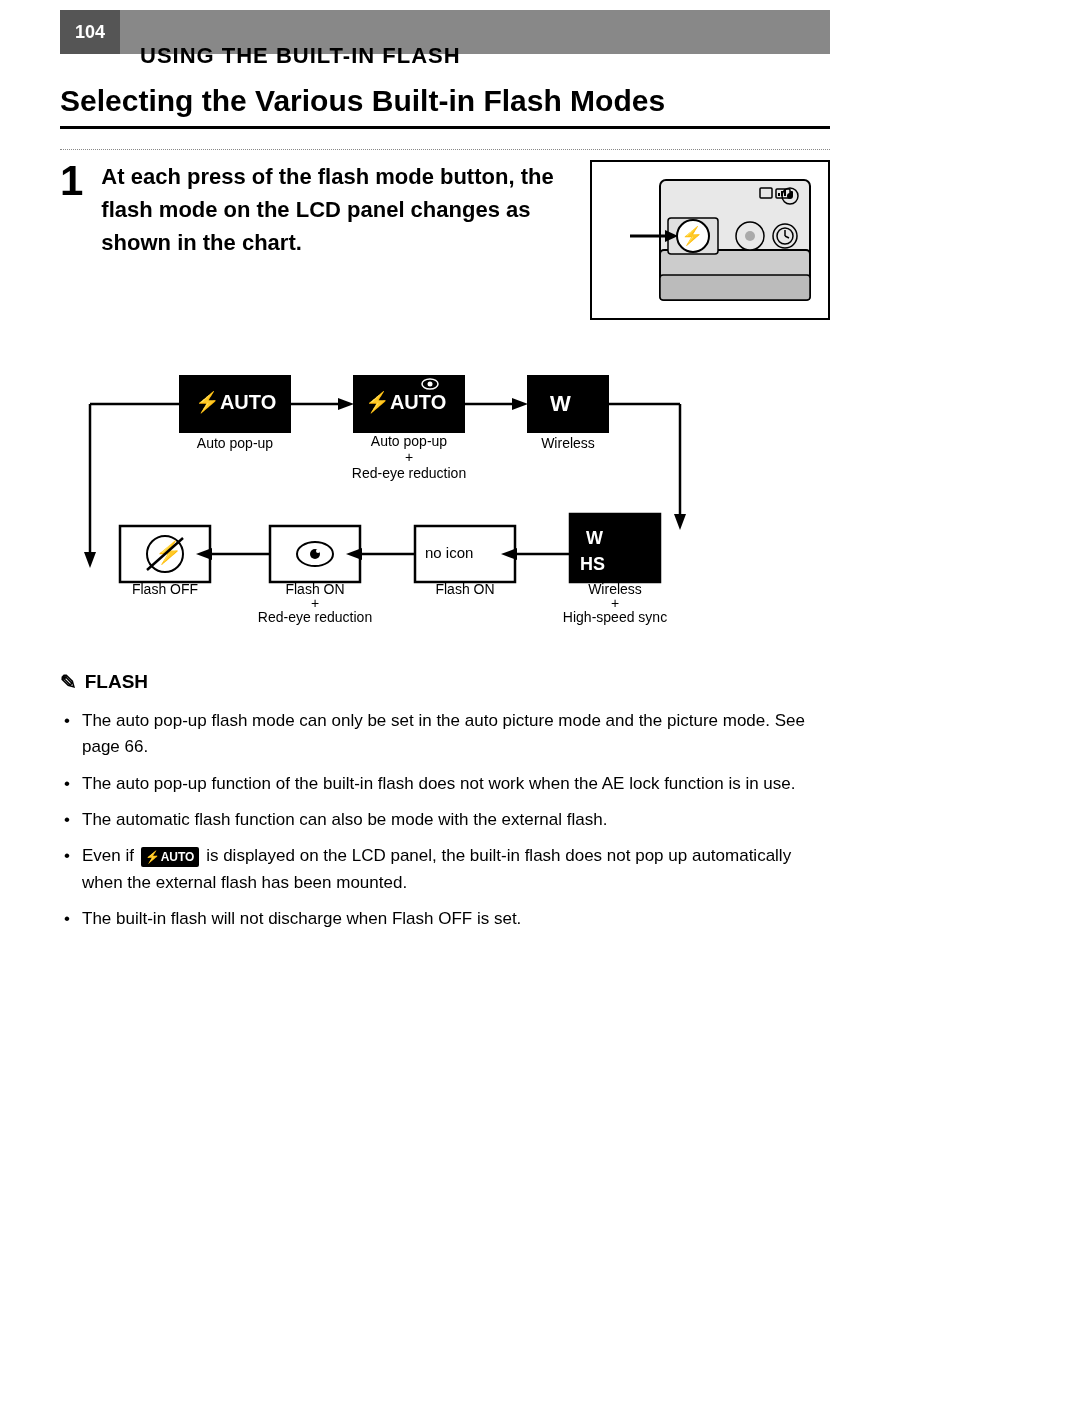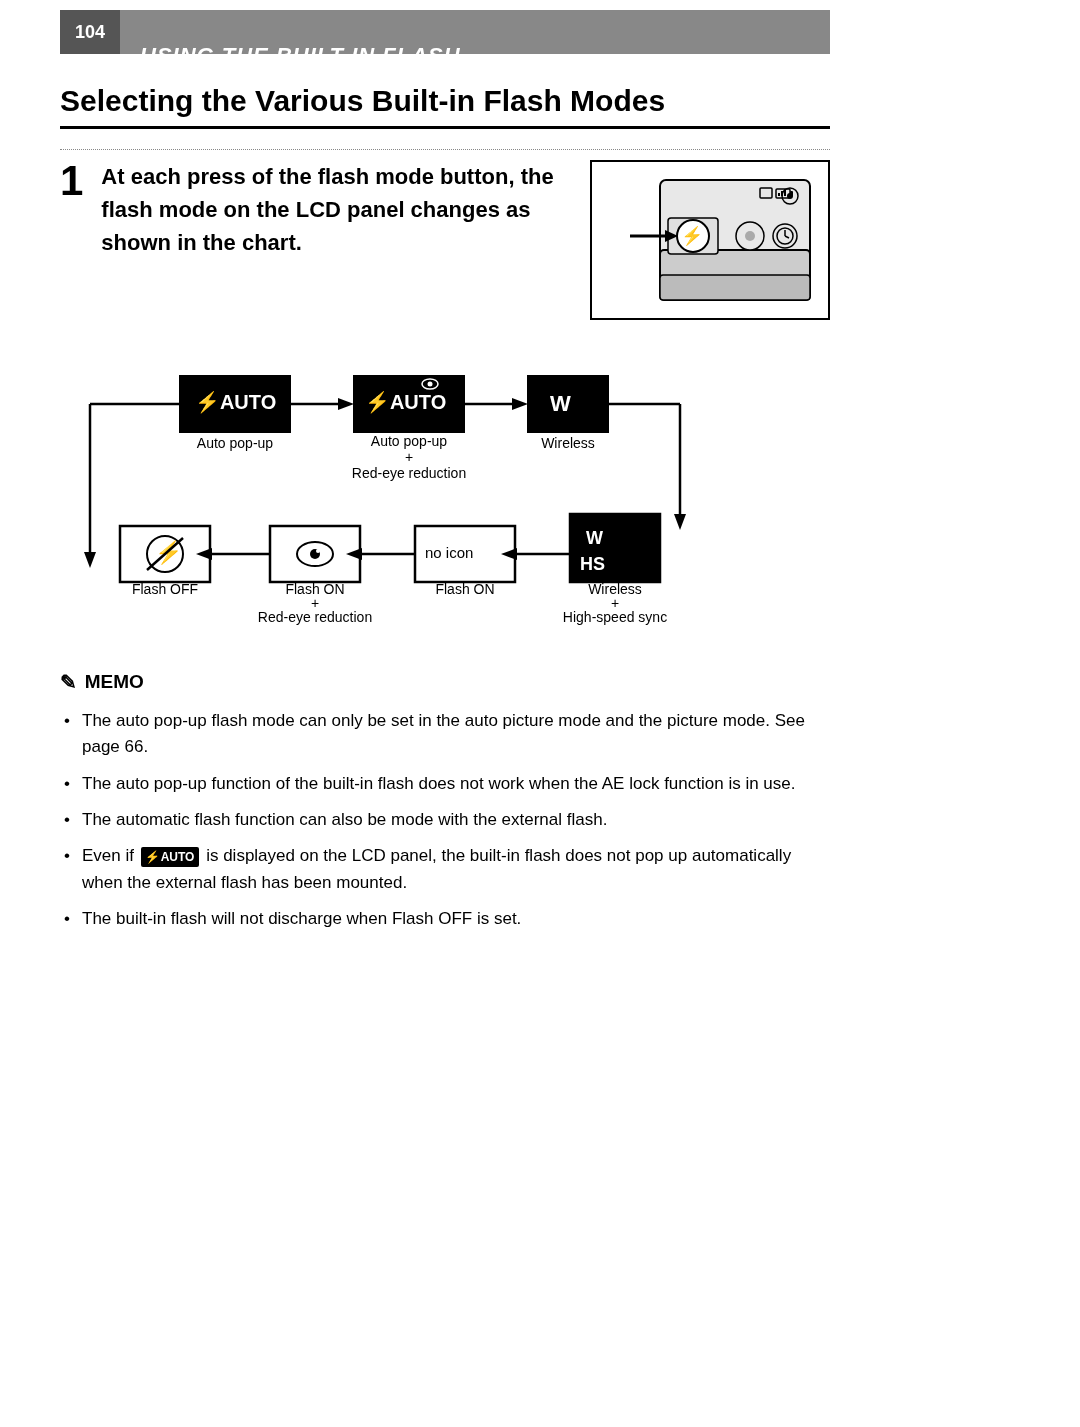--- a/index.html
+++ b/index.html
@@ -45,24 +45,23 @@
       background: #888;
       flex: 1;
       display: flex;
       align-items: center;
       padding: 0 20px;
       height: 44px;
       margin-top: 10px;
     }
 
     .header-title-bar span {
-      color: #ffffff;
+      color: #000000;
       font-size: 22px;
       font-weight: bold;
-      font-style: italic;
       letter-spacing: 1px;
       text-transform: uppercase;
       margin-top: 48px;
     }
 
     
     .section-title {
       font-size: 30px;
       font-weight: bold;
       border-bottom: 3px solid #000;
@@ -307,21 +306,21 @@
 
       <text x="555" y="238" text-anchor="middle" font-size="14" fill="#000">Wireless</text>
       <text x="555" y="252" text-anchor="middle" font-size="14" fill="#000">+</text>
       <text x="555" y="266" text-anchor="middle" font-size="14" fill="#000">High-speed sync</text>
     </svg>
   </div>
 
   <div class="memo-section">
     <div class="memo-title">
       <span class="memo-pencil">✎</span>
-      <span>MEMO</span>
+      <span>FLASH</span>
     </div>
     <ul class="memo-list">
       <li>
         <span>The auto pop-up flash mode can only be set in the auto picture mode and the picture mode. See page 66.</span>
       </li>
       <li>
         <span>The auto pop-up function of the built-in flash does not work when the AE lock function is in use.</span>
       </li>
       <li>
         <span>The automatic flash function can also be mode with the external flash.</span>

